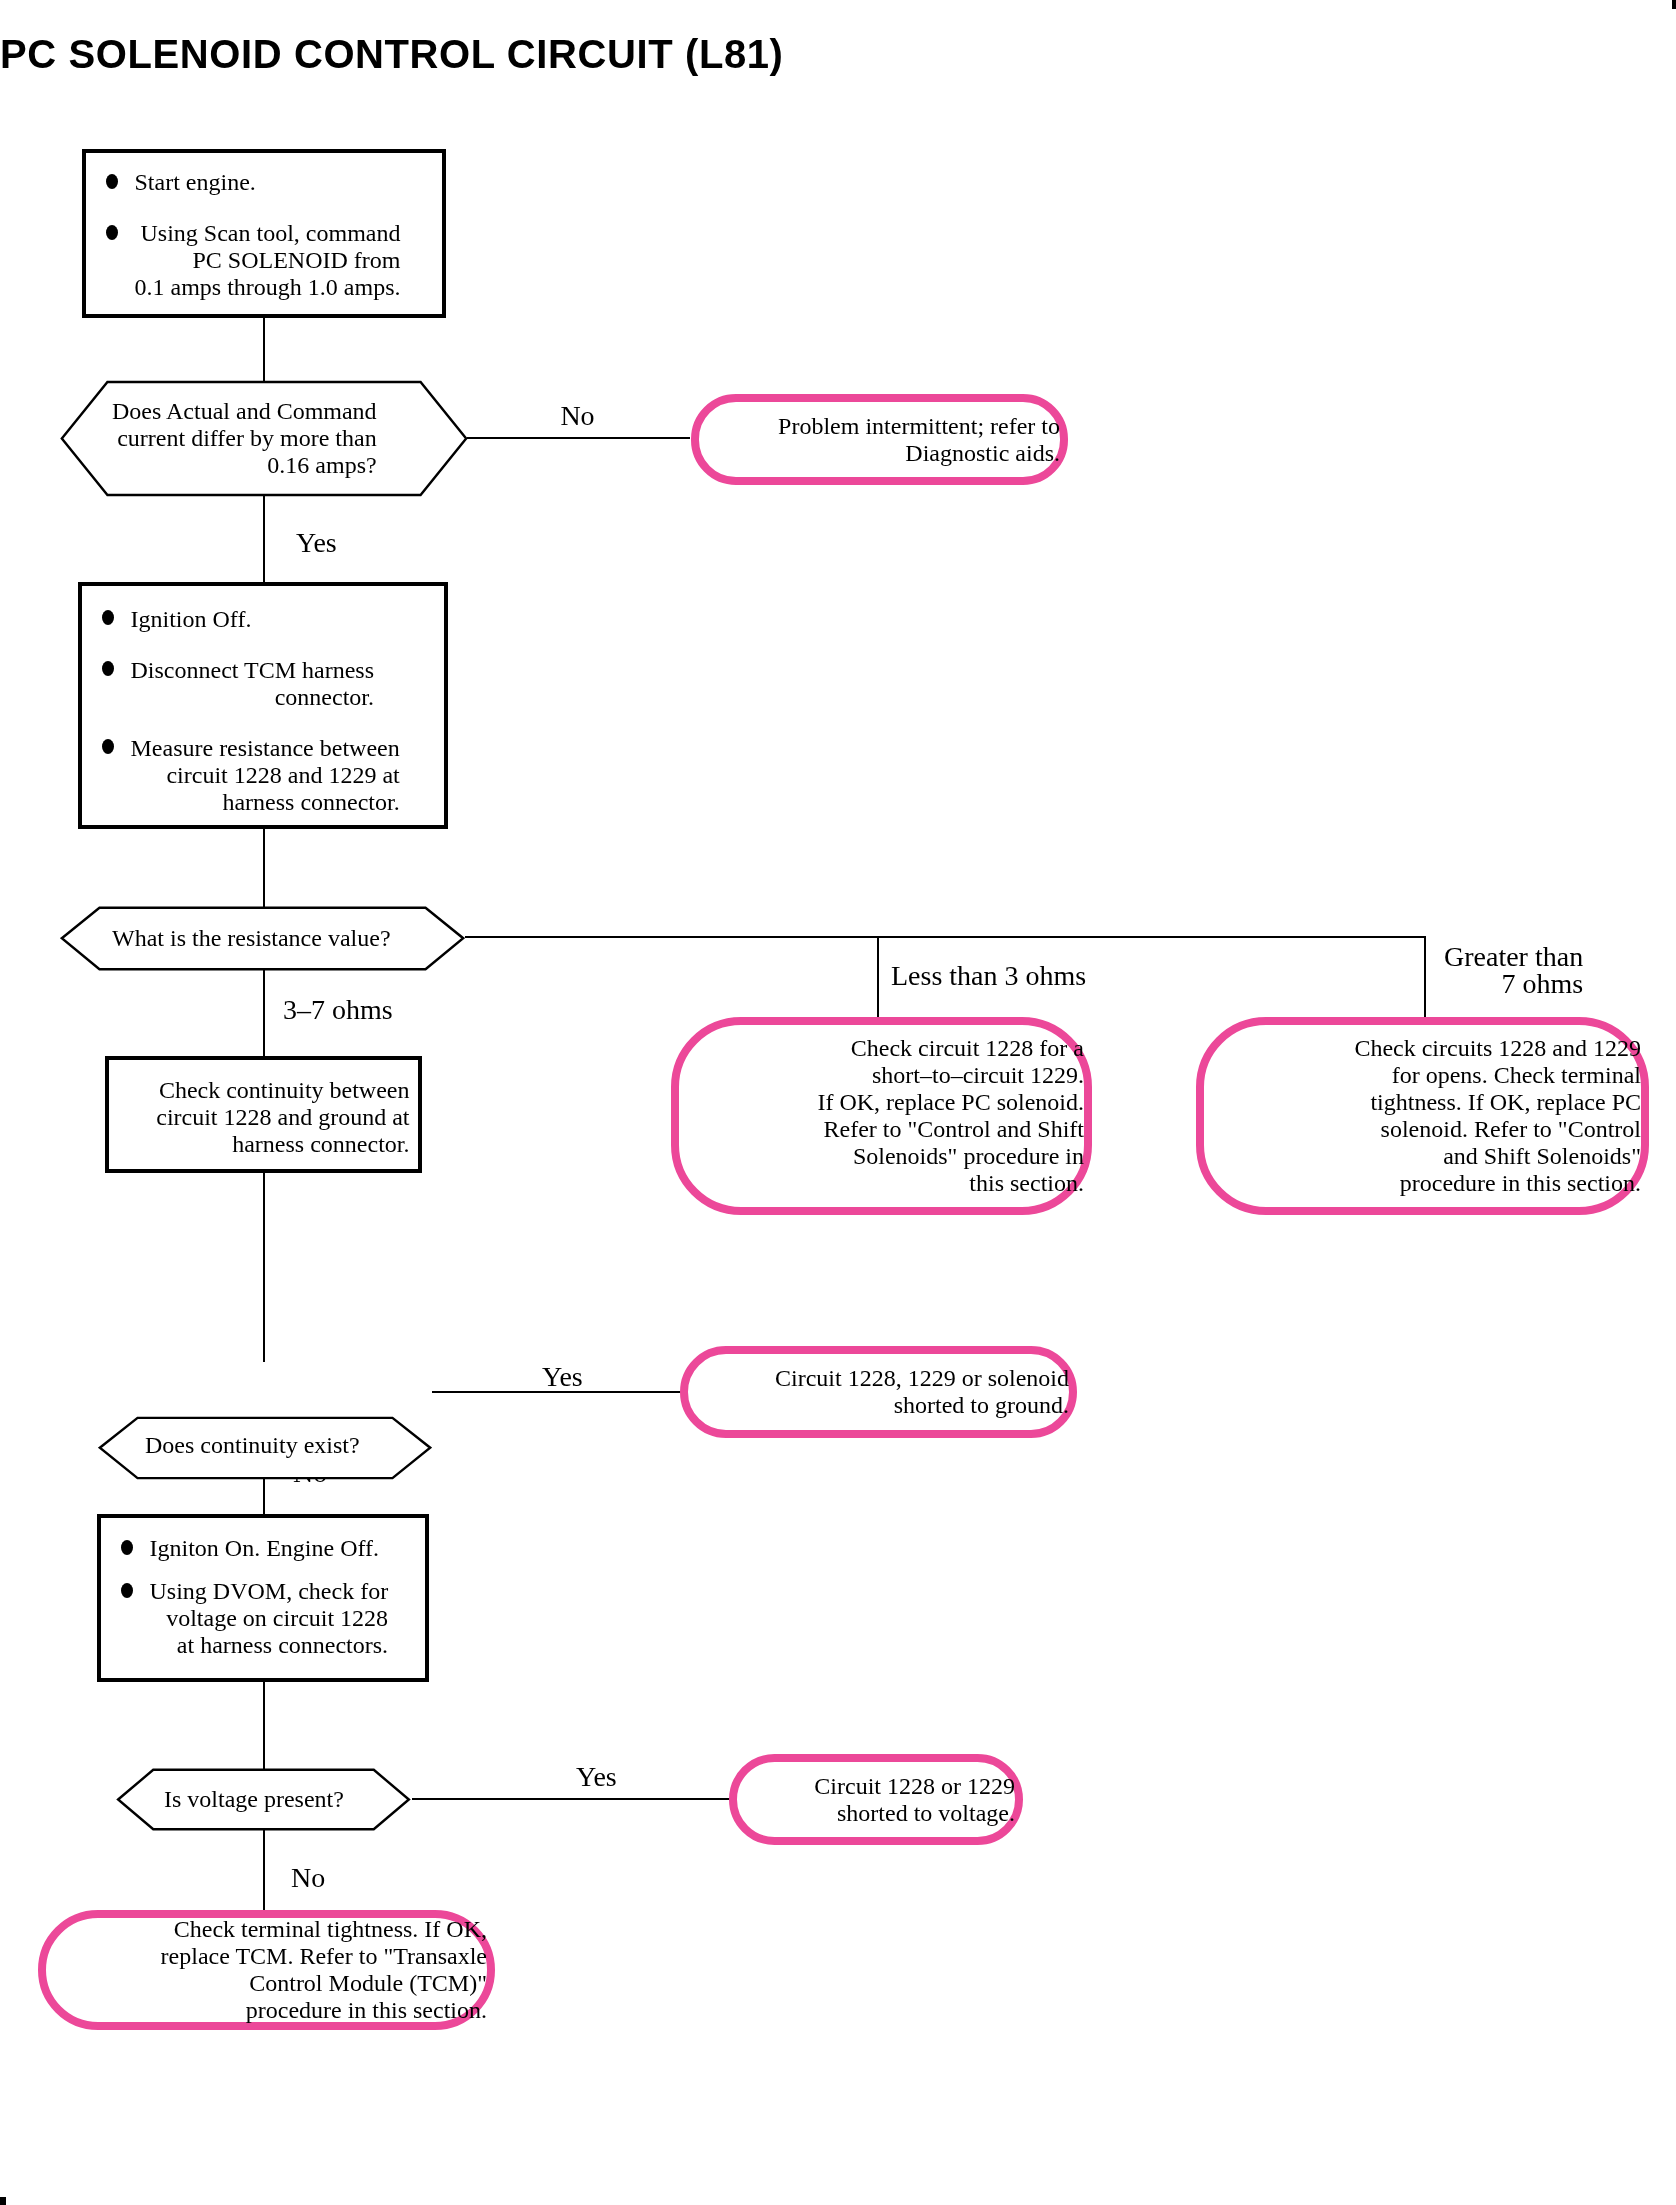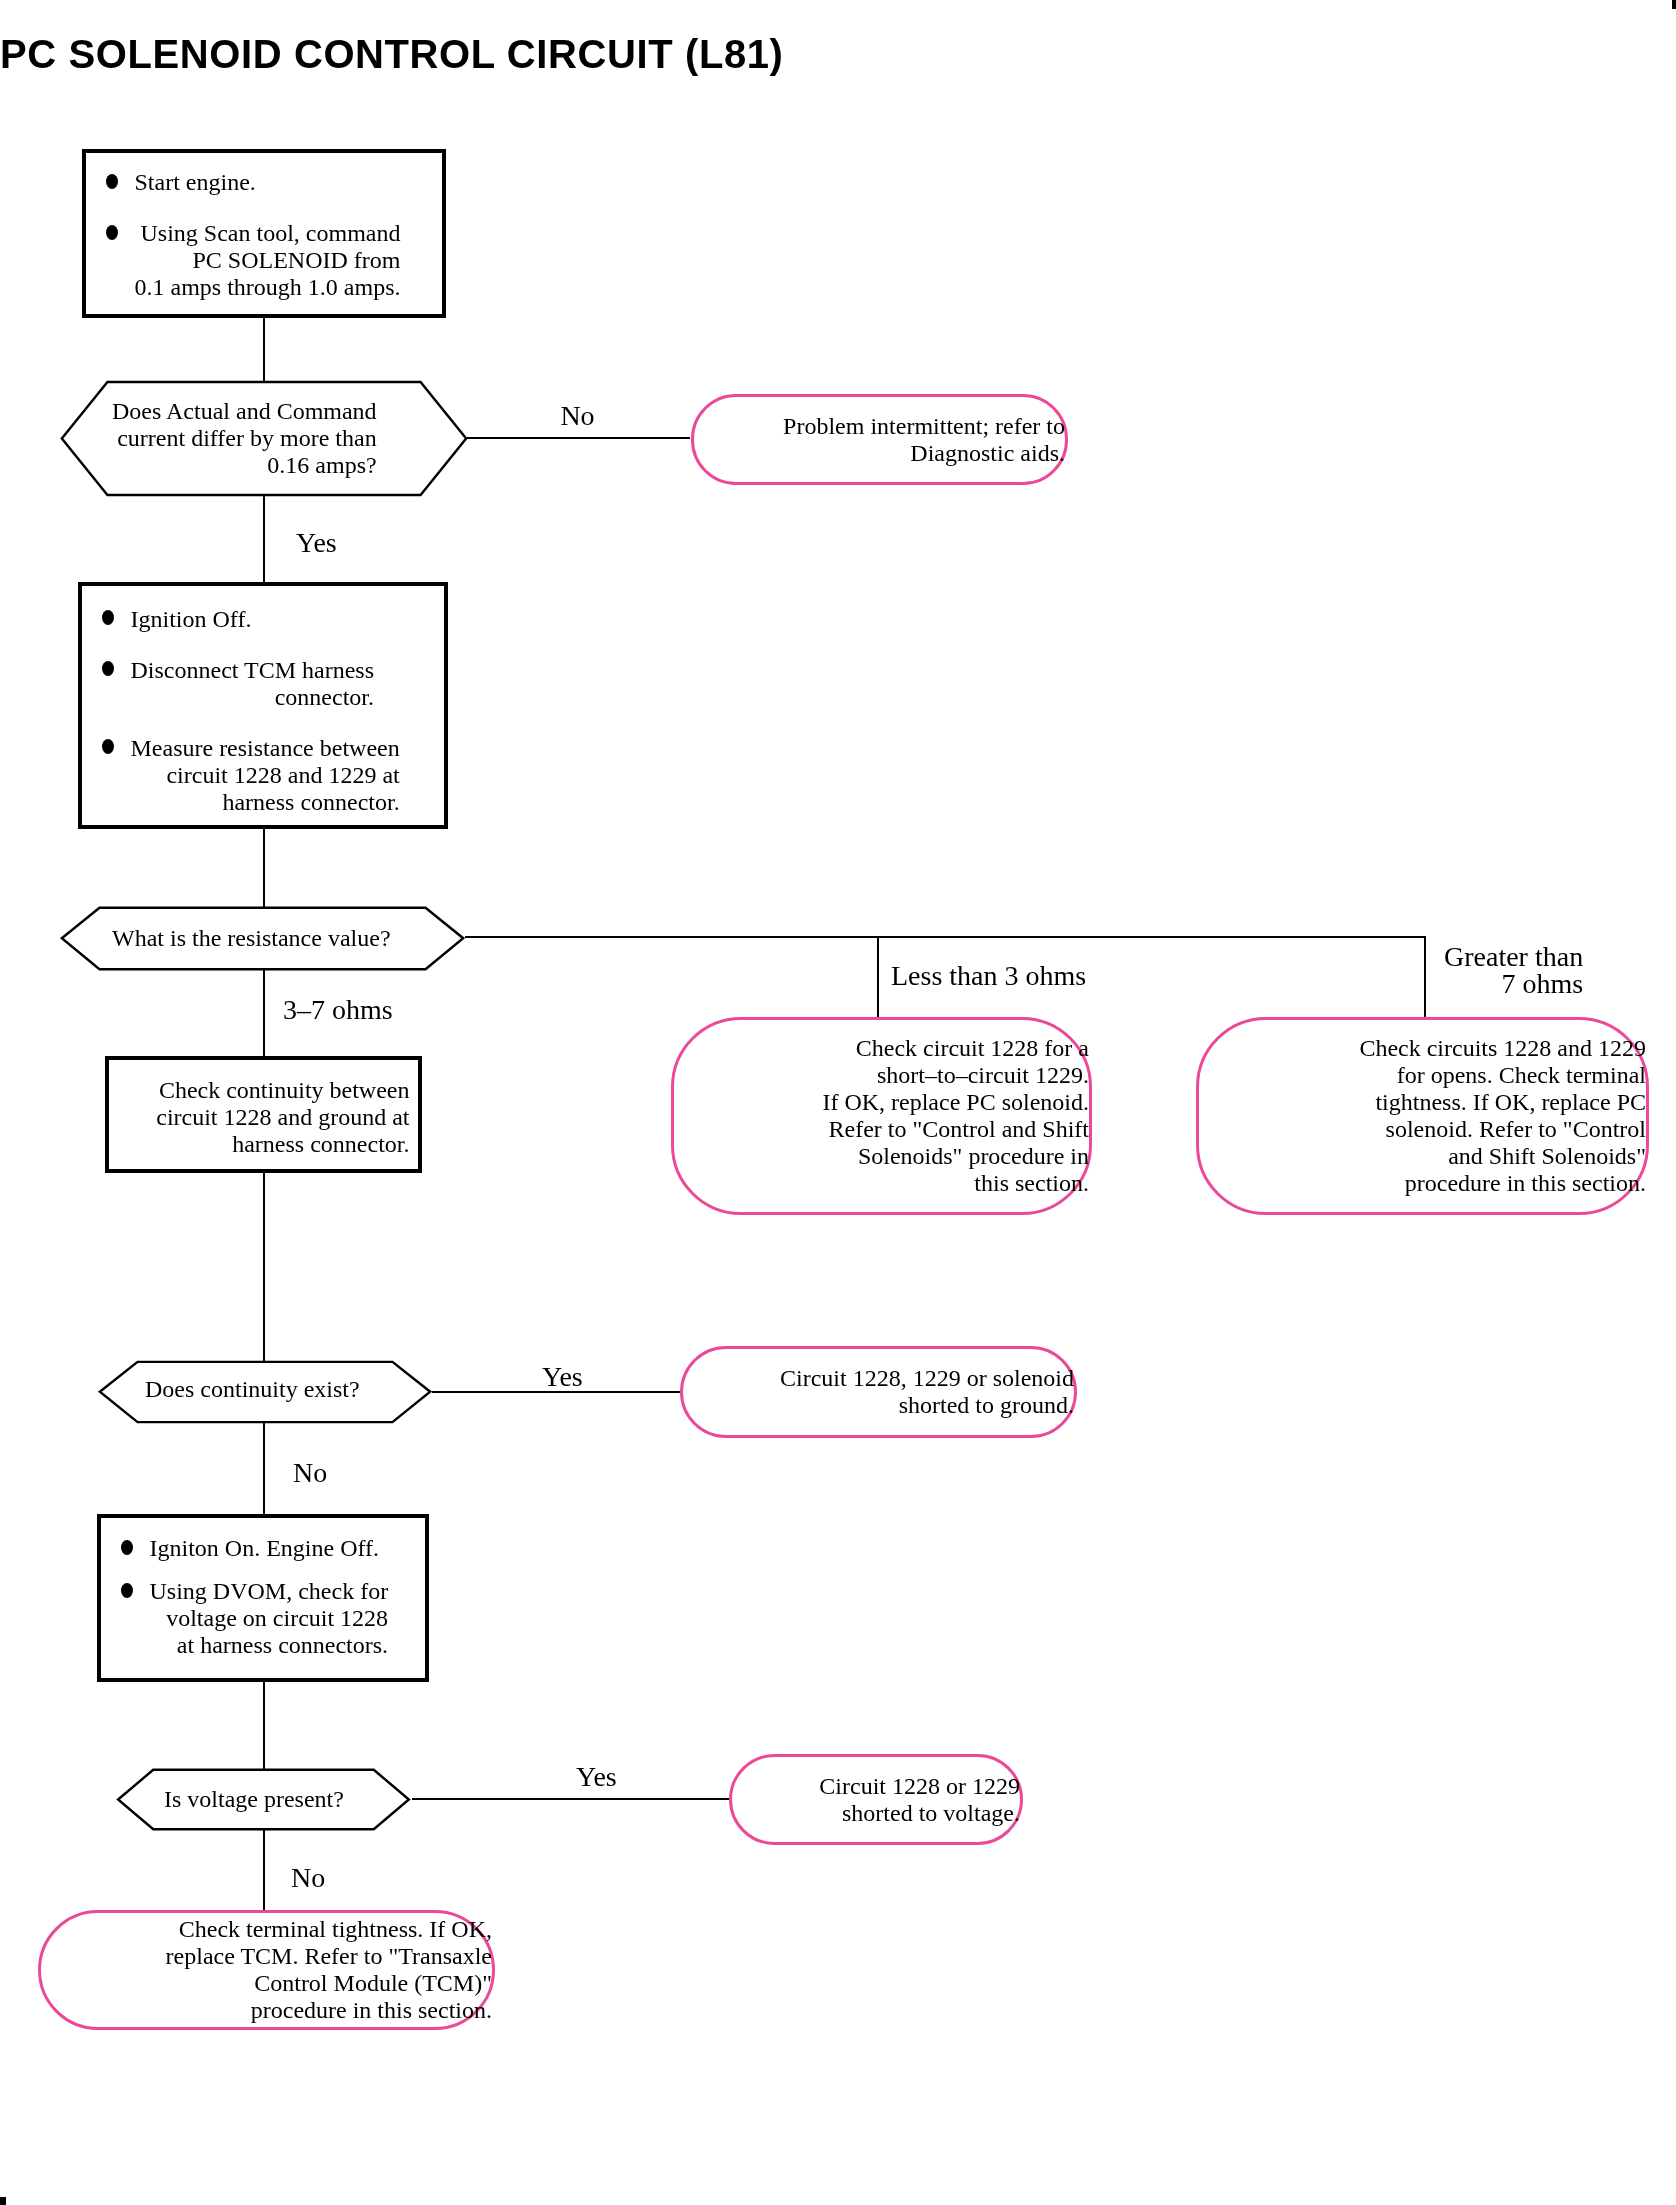--- a/index.html
+++ b/index.html
@@ -11,21 +11,21 @@
   .lbl{position:absolute;font-size:28px;line-height:27px;}
   .vline{position:absolute;width:1.8px;background:#000;}
   .hline{position:absolute;height:1.8px;background:#000;}
   .proc{position:absolute;box-sizing:border-box;border:4.9px solid #000;background:#fff;
         padding:16px 11px 4.9px 19.5px;}
   .bullet-item{display:flex;gap:17px;margin-bottom:24px;}
   .bullet{flex:0 0 12px;width:12px;height:15px;border-radius:50%;background:#000;margin-top:4.9px;}
   .hex{position:absolute;display:flex;align-items:center;}
   .hex svg{position:absolute;left:0;top:0;}
   .hex .lines{position:relative;}
-  .term{position:absolute;box-sizing:border-box;border:3px solid #ec4899;background:#fff;
+  .term{position:absolute;box-sizing:border-box;border:8px solid #ec4899;background:#fff;
         display:flex;flex-direction:column;justify-content:center;}
   .artifact{position:absolute;background:#000;}
 </style>
 </head>
 <body>
 
 <div class="page">
 
   <h1 class="title">PC SOLENOID CONTROL CIRCUIT (L81)</h1>
 
@@ -125,21 +125,21 @@
 and Shift Solenoids"
 procedure in this section.</div>
   </div>
 
   <div class="proc" style="left:105px;top:1056px;width:317px;height:117px;padding:17px 8.5px 0 13.4px">
     <div class="lines">Check continuity between
 circuit 1228 and ground at
 harness connector.</div>
   </div>
 
-  <div class="hex" style="left:98px;top:1360px;width:334px;height:58px">
+  <div class="hex" style="left:98px;top:1416px;width:334px;height:58px">
     <svg width="334" height="64" viewBox="0 0 549 105">
       <polygon points="3,52 65,3 484,3 546,52 484,102 65,102" fill="#ffffff" stroke="#000000" stroke-width="4"></polygon>
     </svg>
     <div class="lines" style="padding-left:47px">Does continuity exist?</div>
   </div>
 
   <div class="term" style="left:680px;top:1346px;width:397px;height:92px;border-radius:46px;padding-left:27px">
     <div class="lines">Circuit 1228, 1229 or solenoid
 shorted to ground.</div>
   </div>

